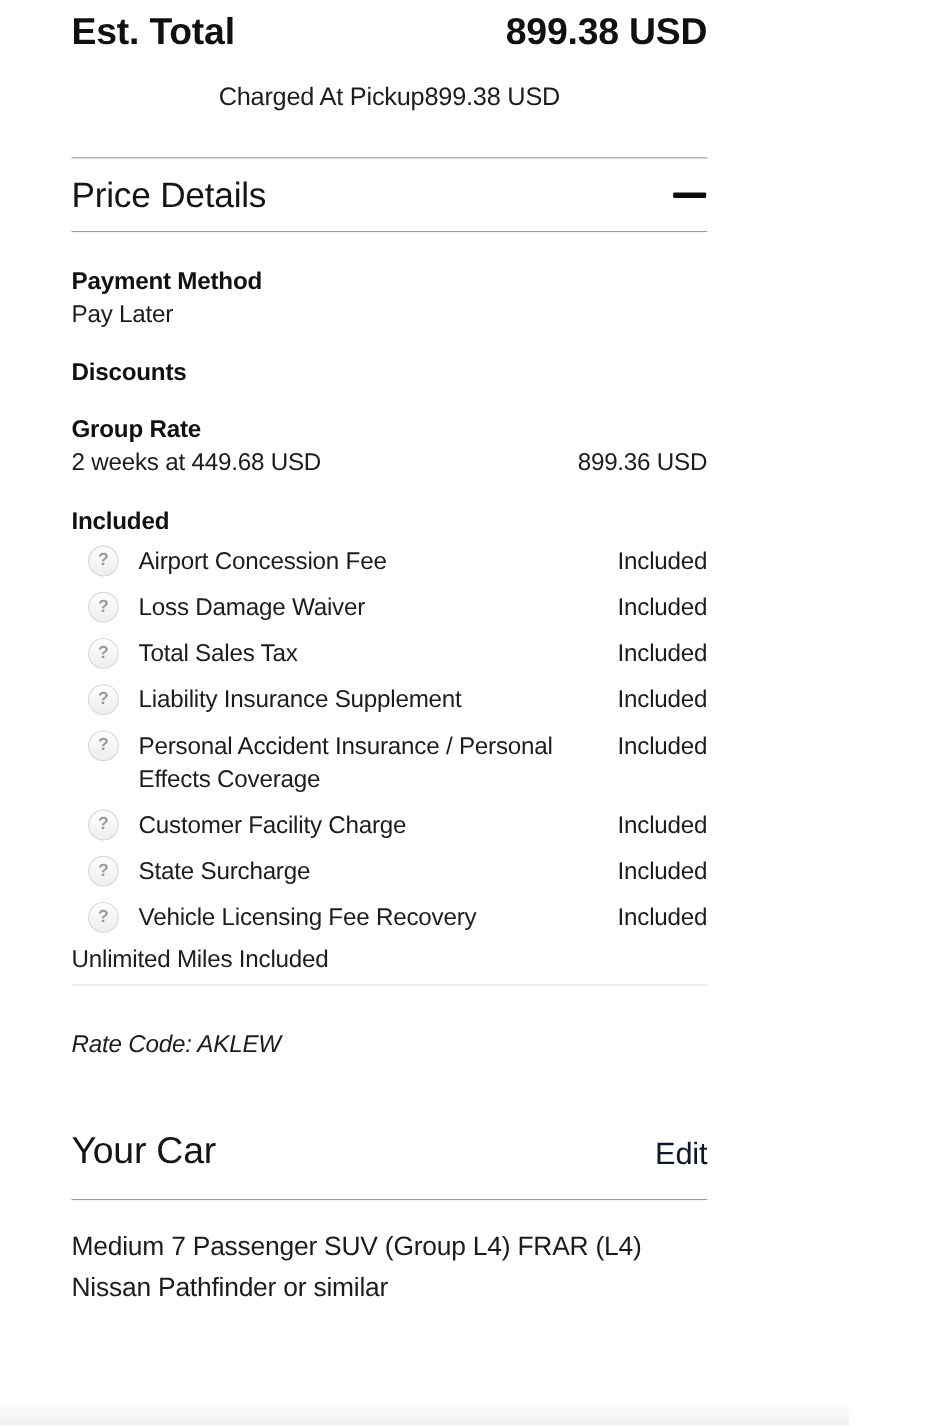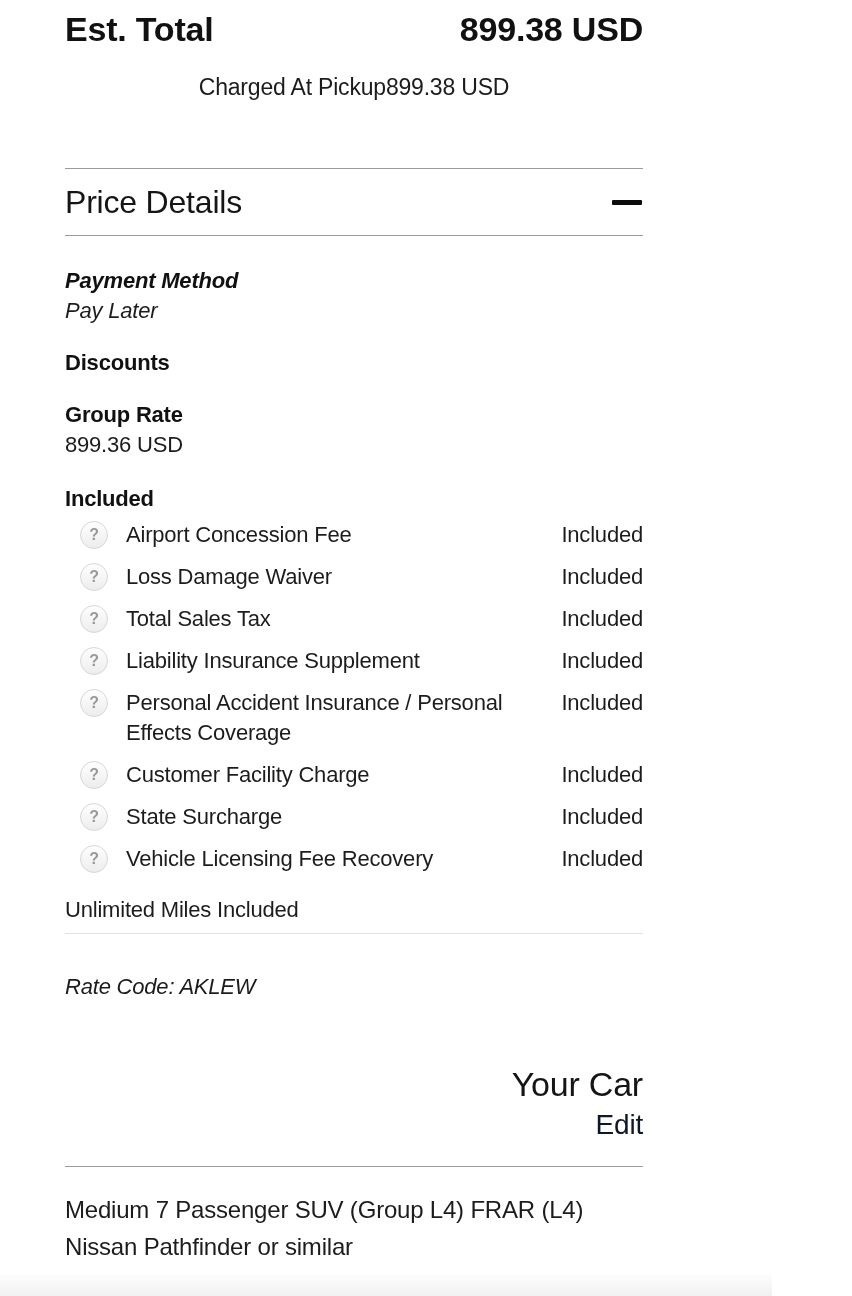--- a/index.html
+++ b/index.html
@@ -33,21 +33,21 @@
   .charged-row {
     display: flex;
     justify-content: center;
     margin-top: 22px;
     font-size: 23px;
     line-height: 30px;
   }
 
   
   .pd-header {
-    margin-top: 66px;
+    margin-top: 41px;
     border-top: 1px solid #9b9b9b;
     border-bottom: 1px solid #9b9b9b;
     padding: 11px 0;
     display: flex;
     justify-content: space-between;
     align-items: center;
     cursor: pointer;
   }
   .pd-title {
     font-size: 32px;
@@ -58,21 +58,21 @@
   .minus-bar {
     width: 30px;
     height: 5px;
     background: #0c0c0c;
     border-radius: 1px;
     margin-right: 1px;
   }
 
   
   .block { margin-top: 22px; }
-  .block.first { margin-top: 30px; font-style: italic; }
+  .block.first { margin-top: 30px; }
   .block-label {
     font-size: 22px;
     font-weight: 700;
     line-height: 30px;
     color: #111;
   }
   .block-value {
     font-size: 22px;
     line-height: 30px;
   }
@@ -113,21 +113,21 @@
   .inc-status {
     margin-left: auto;
     font-size: 22px;
     line-height: 30px;
     text-align: right;
     white-space: nowrap;
   }
   .mileage-note {
     font-size: 22px;
     line-height: 30px;
-    margin-top: 15px;
+    margin-top: 2px;
   }
   .light-divider {
     border: none;
     border-top: 1px solid #e2e2e2;
     margin-top: 8px;
   }
   .rate-code {
     margin-top: 38px;
     font-size: 22px;
     line-height: 30px;
@@ -135,21 +135,20 @@
   }
 
   
   .car-header {
     margin-top: 56px;
     display: flex;
     justify-content: space-between;
     align-items: flex-end;
     border-bottom: 1px solid #9b9b9b;
     padding-bottom: 18px;
-    flex-direction: column;
   }
   .car-title {
     font-size: 34px;
     line-height: 52px;
     font-weight: 400;
     color: #151515;
   }
   .edit-link {
     font-size: 28px;
     line-height: 30px;
@@ -200,20 +199,21 @@
       <div class="block-value">Pay Later</div>
     </div>
 
     <div class="block">
       <div class="block-label">Discounts</div>
     </div>
 
     <div class="block">
       <div class="block-label">Group Rate</div>
       <div class="block-value amount-row">
+        <span>2 weeks at 449.68 USD</span>
         <span>899.36 USD</span>
       </div>
     </div>
 
     <div class="included-block">
       <div class="block-label">Included</div>
       <div>
 
           <div class="inc-row">
             <span class="help-icon">?</span>

